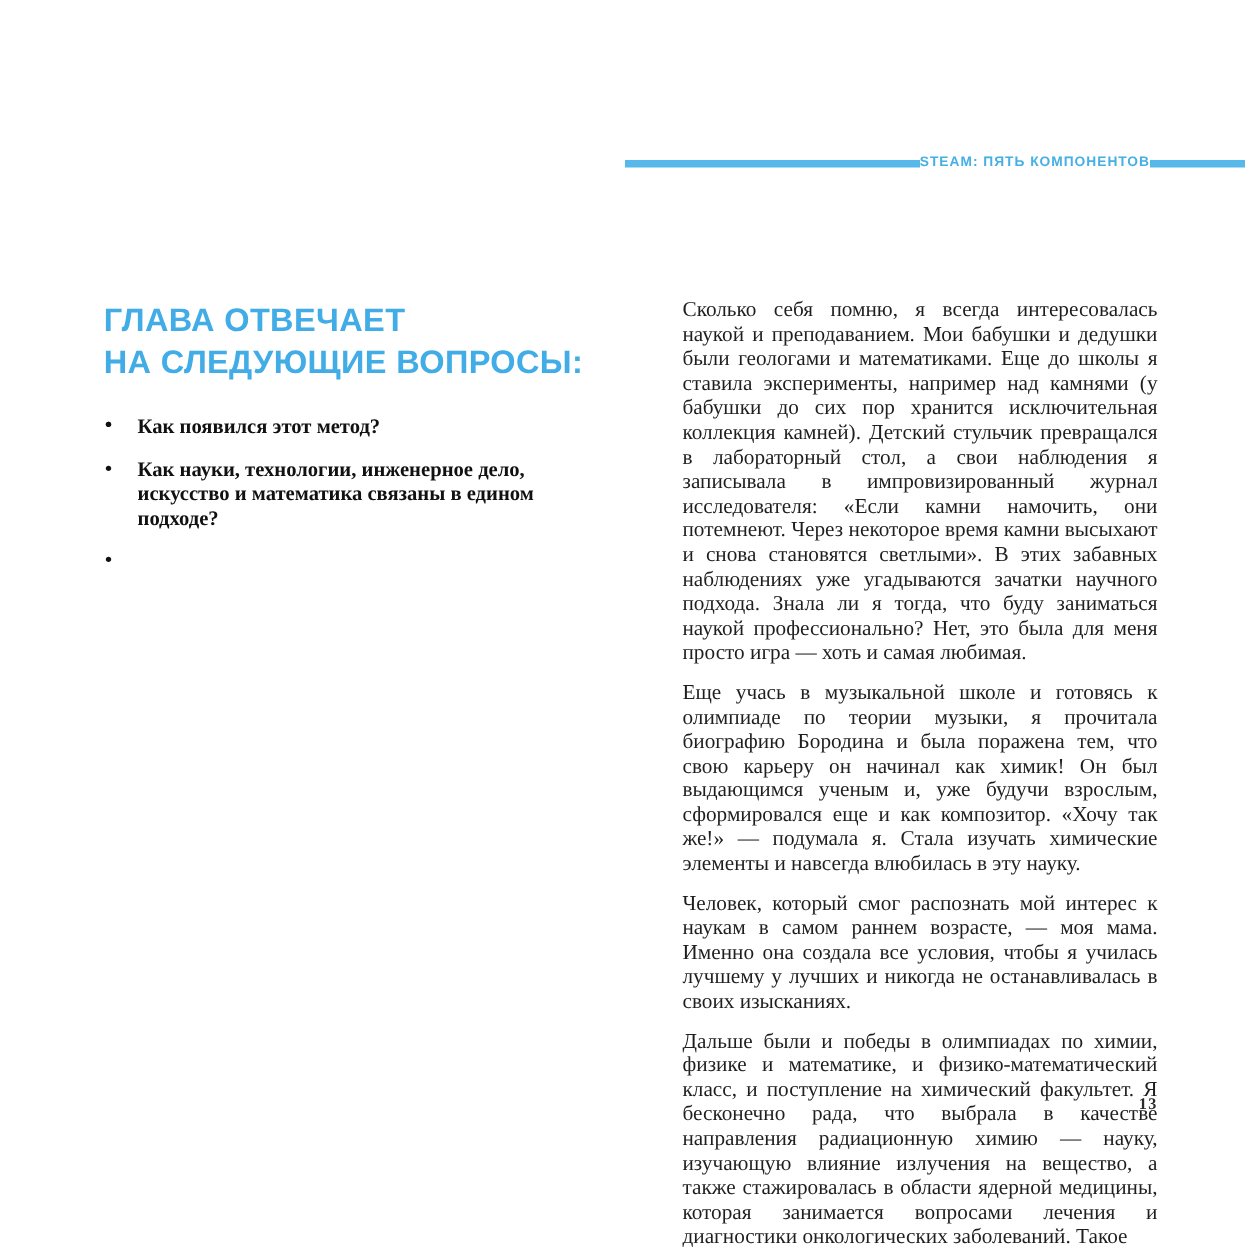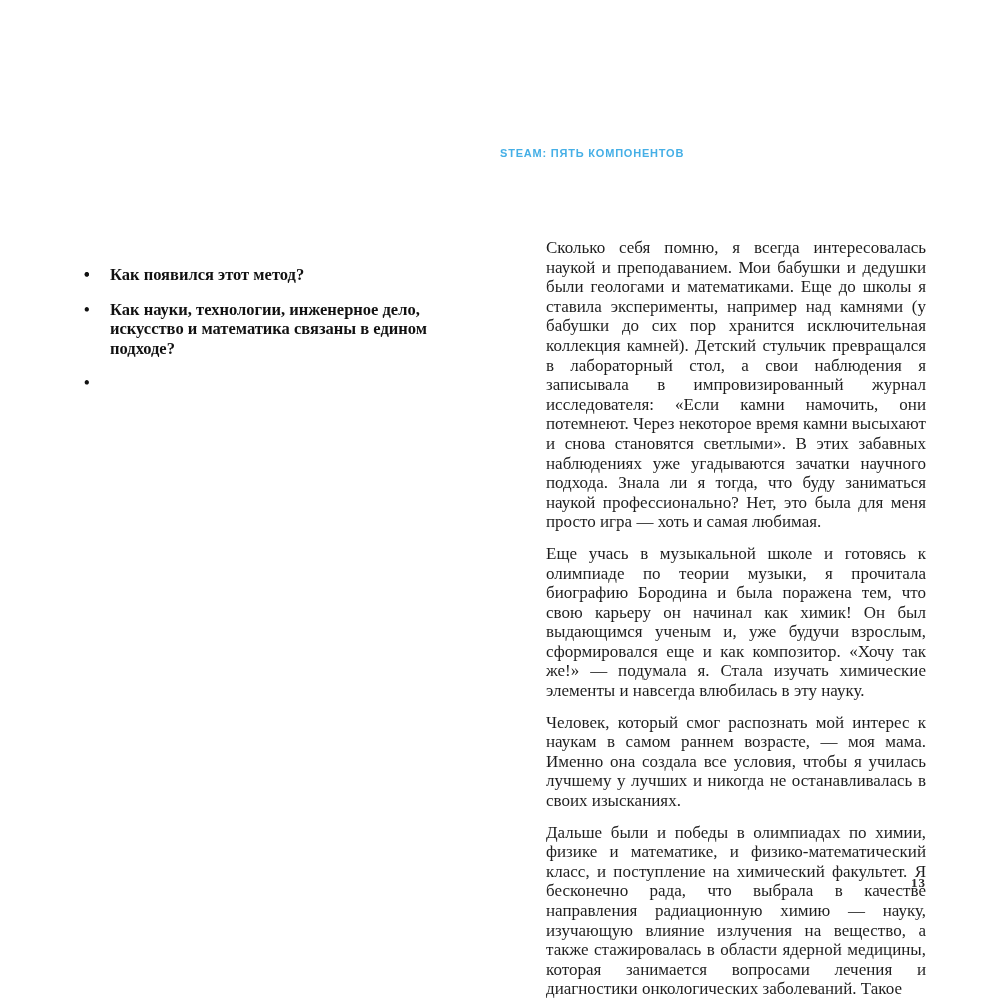--- a/index.html
+++ b/index.html
@@ -13,23 +13,22 @@
   }
 
   
   .running-head {
     position: absolute;
     left: 500px;
     right: 4px;
     top: 124px;
     height: 14px;
     display: flex;
-    align-items: flex-start;
-    gap: 24px;
-    flex-direction: column;
+    align-items: center;
+    gap: 0;
   }
   .rule {
     height: 6px;
     background: #58b8e9;
   }
   .rule-long { flex: 1 1 auto; }
   .rule-short { flex: 0 0 76px; }
   .running-title {
     flex: 0 0 auto;
     font-family: "Liberation Sans", sans-serif;
@@ -111,20 +110,24 @@
 
 <div class="page">
 
   <header class="running-head">
     <span class="rule rule-long"></span>
     <span class="running-title">STEAM: ПЯТЬ КОМПОНЕНТОВ</span>
     <span class="rule rule-short"></span>
   </header>
 
   <aside class="left-col">
+    <h1 class="chapter-heading">
+      <span>ГЛАВА ОТВЕЧАЕТ</span><br>
+      <span>НА СЛЕДУЮЩИЕ ВОПРОСЫ:</span>
+    </h1>
     <ul class="questions">
       <li>
         <span class="bullet">•</span>
       </li>
       <li>
         <span class="bullet">•</span>
         <span>Как появился этот метод?</span>
       </li>
       <li>
         <span class="bullet">•</span>

